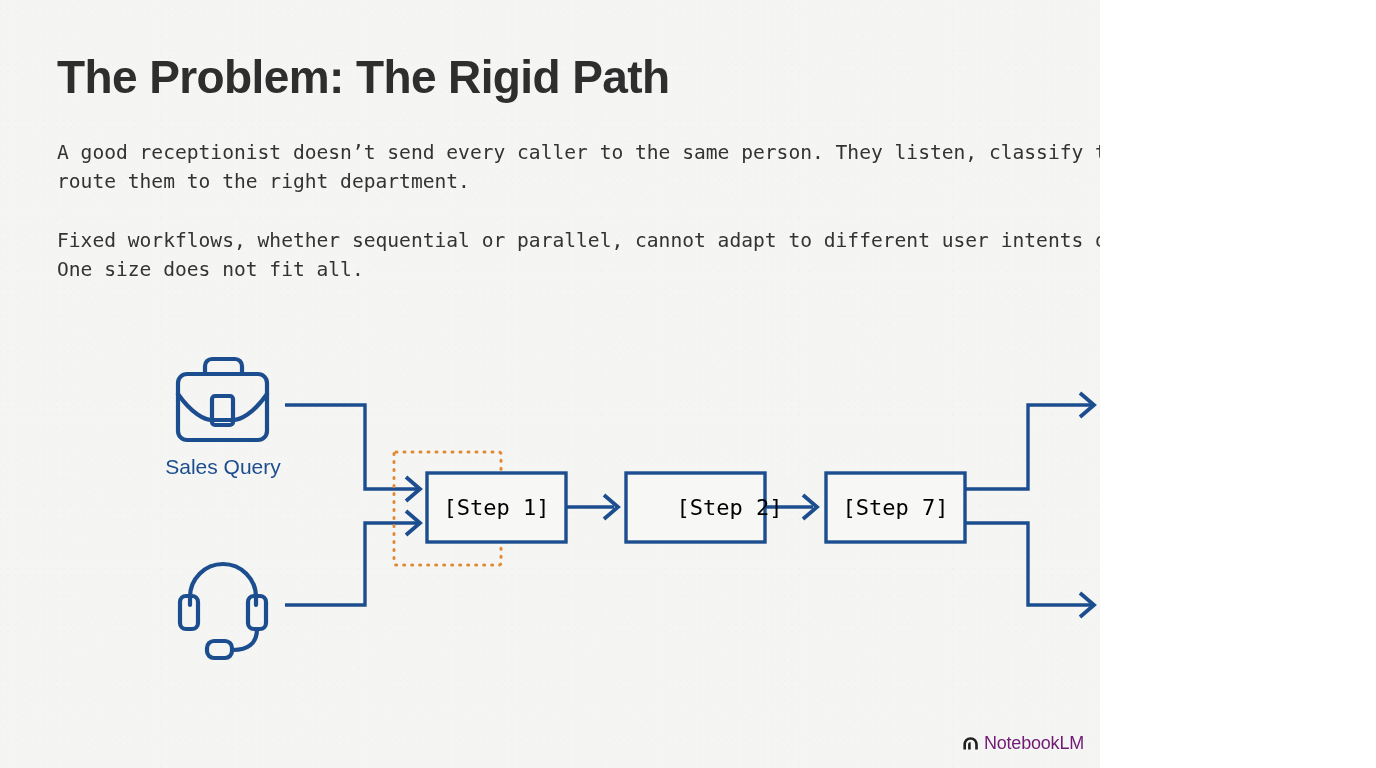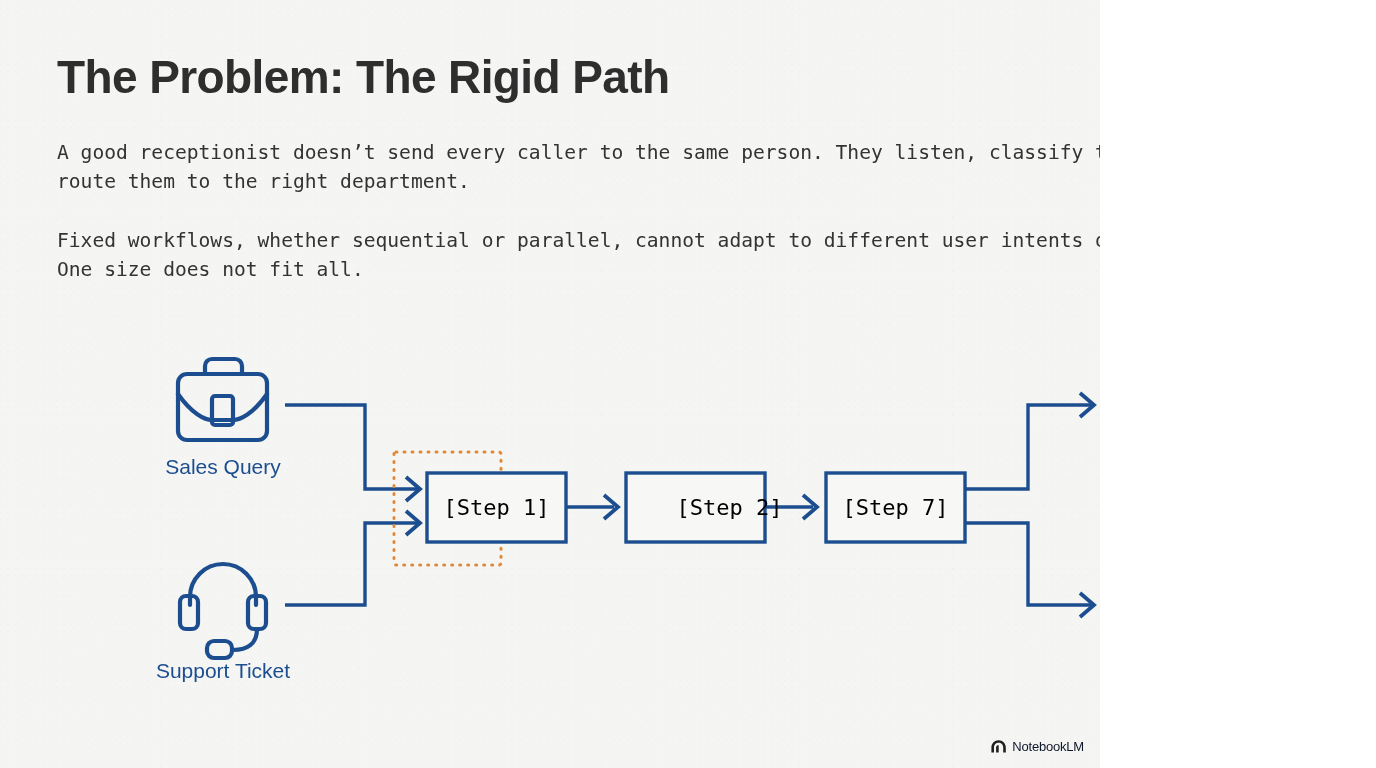--- a/index.html
+++ b/index.html
@@ -92,22 +92,22 @@
   #watermark {
     position: absolute;
     right: 16px;
     bottom: 14px;
     display: flex;
     align-items: center;
     gap: 5px;
   }
   #watermark-text {
     font-family: "Liberation Sans", sans-serif;
-    font-size: 13px;
-    color: #0f172a;
+    font-size: 18px;
+    color: #701a75;
     letter-spacing: -0.2px;
   }
 </style>
 </head>
 <body>
 
 <div id="slide">
 
   <div id="grain"></div>
 
@@ -176,21 +176,20 @@
       <path d="M 1117 407 L 1129 395 L 1153 419 L 1198 372 L 1210 384 L 1153 443 Z" fill="#5cb85c" stroke="#1b3f77" stroke-width="6" stroke-linejoin="round" stroke-linecap="round" transform="translate(0,0) scale(1)"></path>
     </g>
 
     <g>
       <path d="M 1122 569 L 1163 610 L 1204 569 L 1221 586 L 1180 627 L 1221 668
                L 1204 685 L 1163 644 L 1122 685 L 1105 668 L 1146 627 L 1105 586 Z" fill="#ef5350" stroke="#1b3f77" stroke-width="6" stroke-linejoin="round" stroke-linecap="round"></path>
     </g>
   </svg>
 
   <div class="node-label" style="left:123px; top:455px; width:200px;">Sales Query</div>
-  <div class="node-label" style="left:123px; top:659px; width:200px;">Support Ticket</div>
 
   <div class="step-label" style="left:427px; top:495px; width:139px;">[Step 1]</div>
   <div class="step-label" style="left:646px; top:495px; width:139px;margin-left:14px;">[Step 2]</div>
   <div class="step-label" style="left:826px; top:495px; width:139px;">[Step 7]</div>
 
   <div class="outcome-label" id="success-label" style="left:1064px; top:455px; width:200px;">Success</div>
 
   <div id="watermark">
     <svg width="17" height="15" viewBox="0 0 17 15">
       <path d="M8.6 1.2 C4.6 1.2 1.4 4.4 1.4 8.4 L1.4 13.4 L4.0 13.4 L4.0 8.4

